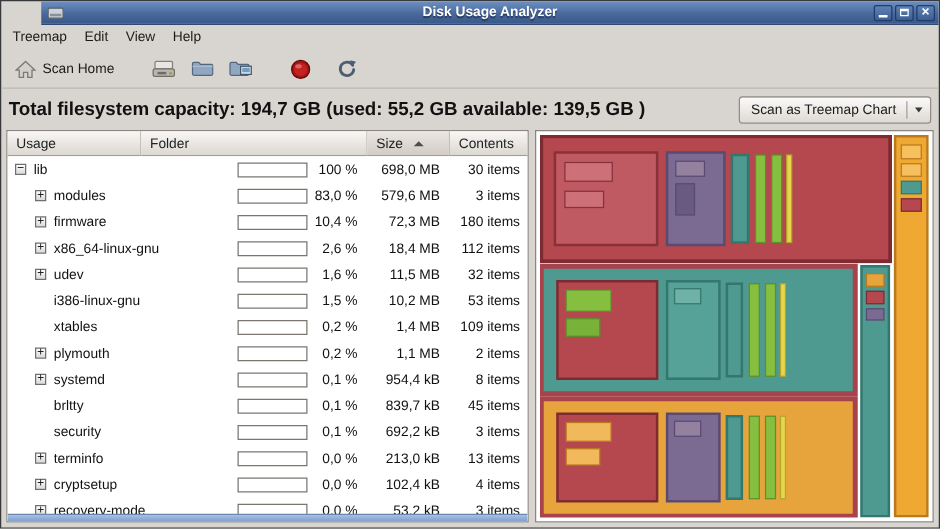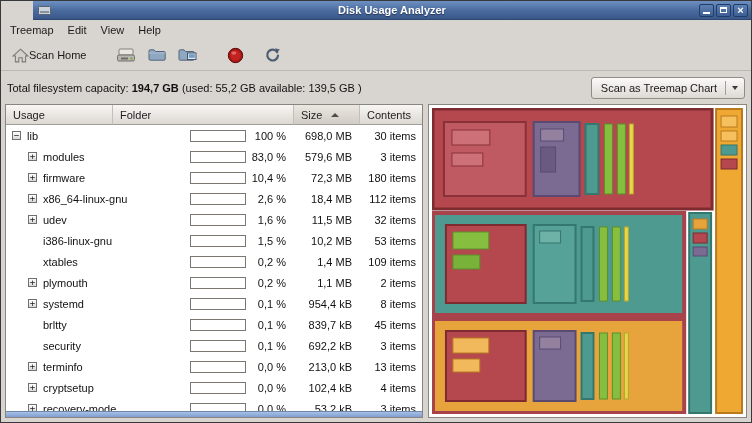--- a/index.html
+++ b/index.html
@@ -33,27 +33,27 @@
   .glyph-min { width:7px; height:2px; background:#fff; margin-top:6px; }
   .glyph-max { width:7px; height:6px; border:1px solid #fff; border-top-width:2px; }
   .glyph-close { color:#fff; font-size:11px; font-weight:bold; line-height:11px; }
 
   
   .menubar { height:20px; display:flex; align-items:stretch; padding-left:2px; font-size:11px; color:#1a1a1a; }
   .menu-item { display:flex; align-items:center; padding:0 7px; cursor:default; }
 
   
   .toolbar { height:31px; display:flex; align-items:center; padding:0 5px; border-bottom:1px solid #bdb8b1; }
-  .tool-btn { display:flex; align-items:center; padding:3px 6px; border-radius:3px; font-size:11px; color:#1a1a1a; }
+  .tool-btn { display:flex; align-items:center; gap:5px; padding:3px 6px; border-radius:3px; font-size:11px; color:#1a1a1a; }
   .tool-ico { display:flex; align-items:center; justify-content:center; padding:3px 6px; }
   .gap-sm { width:8px; } .gap-md { width:18px; }
 
   
   .infobar { height:33px; display:flex; align-items:center; justify-content:space-between; padding:0 6px; }
-  .status-text { font-size:11px; color:#111; }
+  .status-text { font-size:15px; color:#111;font-weight:bold; }
   .combo {
     display:flex; align-items:center; background:linear-gradient(#fbfaf9,#ddd9d3);
     border:1px solid #918c85; border-radius:3px; padding:3px 6px 3px 9px; font-size:11px; color:#1a1a1a;
   }
   .combo-arrow-box { border-left:1px solid #a59f98; padding-left:6px; margin-left:8px; height:14px; display:flex; align-items:center; }
   .combo-arrow { width:0; height:0; border-left:3.5px solid transparent; border-right:3.5px solid transparent; border-top:4px solid #3a3a3a; }
 
   
   .content { position:absolute; top:103px; left:4px; right:4px; bottom:4px; display:flex; gap:5px; }
 

